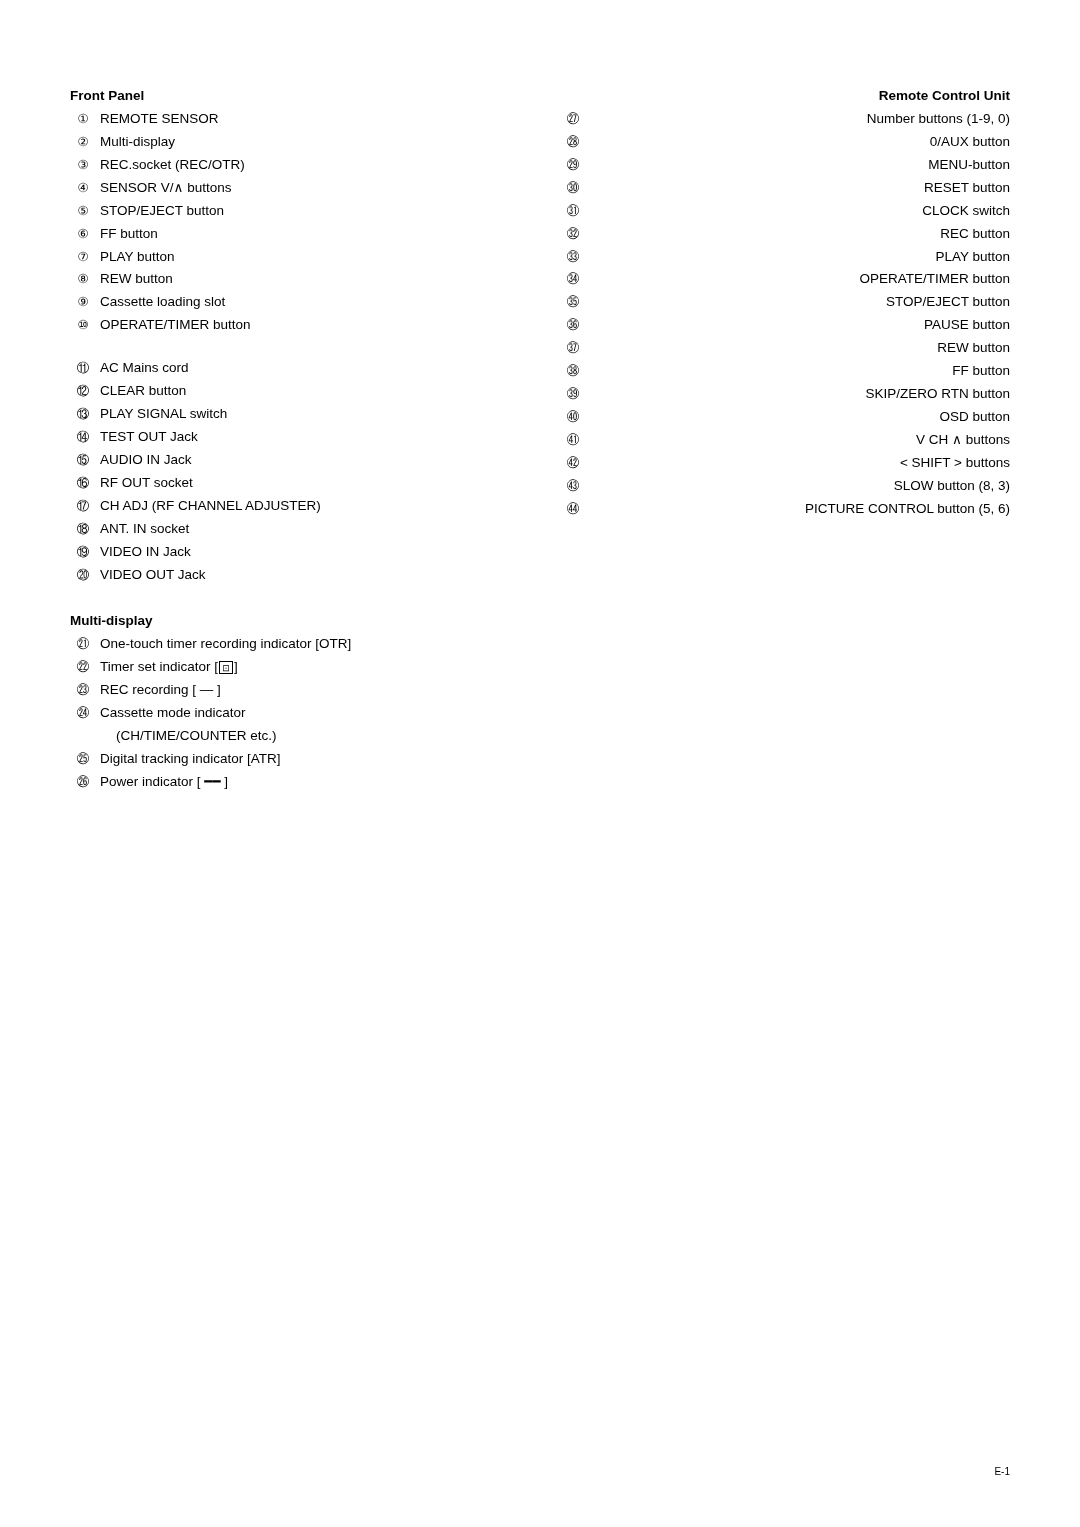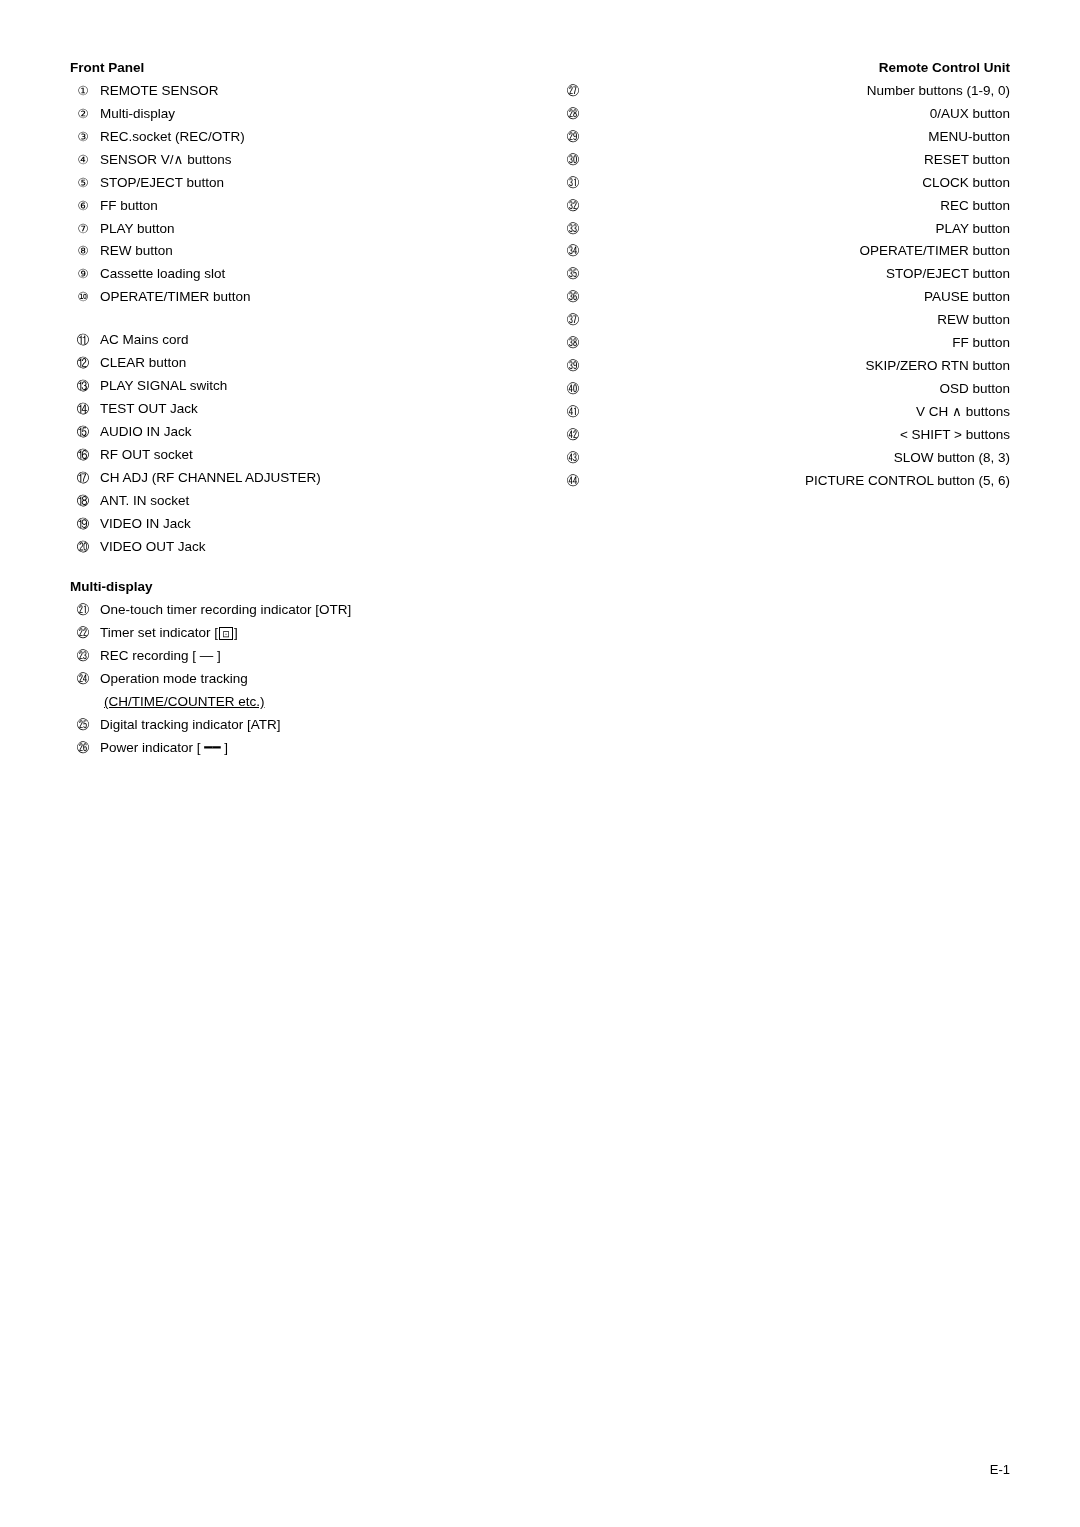--- a/index.html
+++ b/index.html
@@ -29,20 +29,21 @@
 
     .right-column {
       flex: 1;
       text-align: right;
     }
 
     .section-title {
       font-weight: bold;
       margin-bottom: 6px;
       font-size: 13.5px;
+      margin-top: 28px;
     }
 
     .section {
       margin-bottom: 22px;
     }
 
     .item-list {
       list-style: none;
       padding: 0;
       margin: 0;
@@ -71,21 +72,21 @@
     }
 
     .sub-indent {
       margin-left: 31px;
     }
 
     .page-number {
       position: fixed;
       bottom: 50px;
       right: 70px;
-      font-size: 13px;
+      font-size: 10px;
     }
   </style>
 </head>
 <body>
 
 <div class="page-container">
 
   <div class="left-column">
 
     <div class="section">
@@ -189,25 +190,25 @@
         <li>
           <span class="item-number">㉒</span>
           <span class="item-text">Timer set indicator [<span style="display:inline-block;border:1px solid #000;width:14px;height:13px;line-height:12px;text-align:center;font-size:9px;vertical-align:middle;margin:0 1px;">⊡</span>]</span>
         </li>
         <li>
           <span class="item-number">㉓</span>
           <span class="item-text">REC recording [ — ]</span>
         </li>
         <li>
           <span class="item-number">㉔</span>
-          <span class="item-text">Operation mode tracking</span>
+          <span class="item-text">Cassette mode indicator</span>
         </li>
         <li>
           <span class="item-number" style="min-width:26px;"></span>
-          <span class="item-text sub-indent" style="margin-left:4px;text-decoration:underline;">(CH/TIME/COUNTER etc.)</span>
+          <span class="item-text sub-indent" style="margin-left:16px;">(CH/TIME/COUNTER etc.)</span>
         </li>
         <li>
           <span class="item-number">㉕</span>
           <span class="item-text">Digital tracking indicator [ATR]</span>
         </li>
         <li>
           <span class="item-number">㉖</span>
           <span class="item-text">Power indicator [ ━━ ]</span>
         </li>
       </ul>
@@ -231,21 +232,21 @@
         <li>
           <span class="item-number">㉙</span>
           <span class="item-text">MENU-button</span>
         </li>
         <li>
           <span class="item-number">㉚</span>
           <span class="item-text">RESET button</span>
         </li>
         <li>
           <span class="item-number">㉛</span>
-          <span class="item-text">CLOCK button</span>
+          <span class="item-text">CLOCK switch</span>
         </li>
         <li>
           <span class="item-number">㉜</span>
           <span class="item-text">REC button</span>
         </li>
         <li>
           <span class="item-number">㉝</span>
           <span class="item-text">PLAY button</span>
         </li>
         <li>

